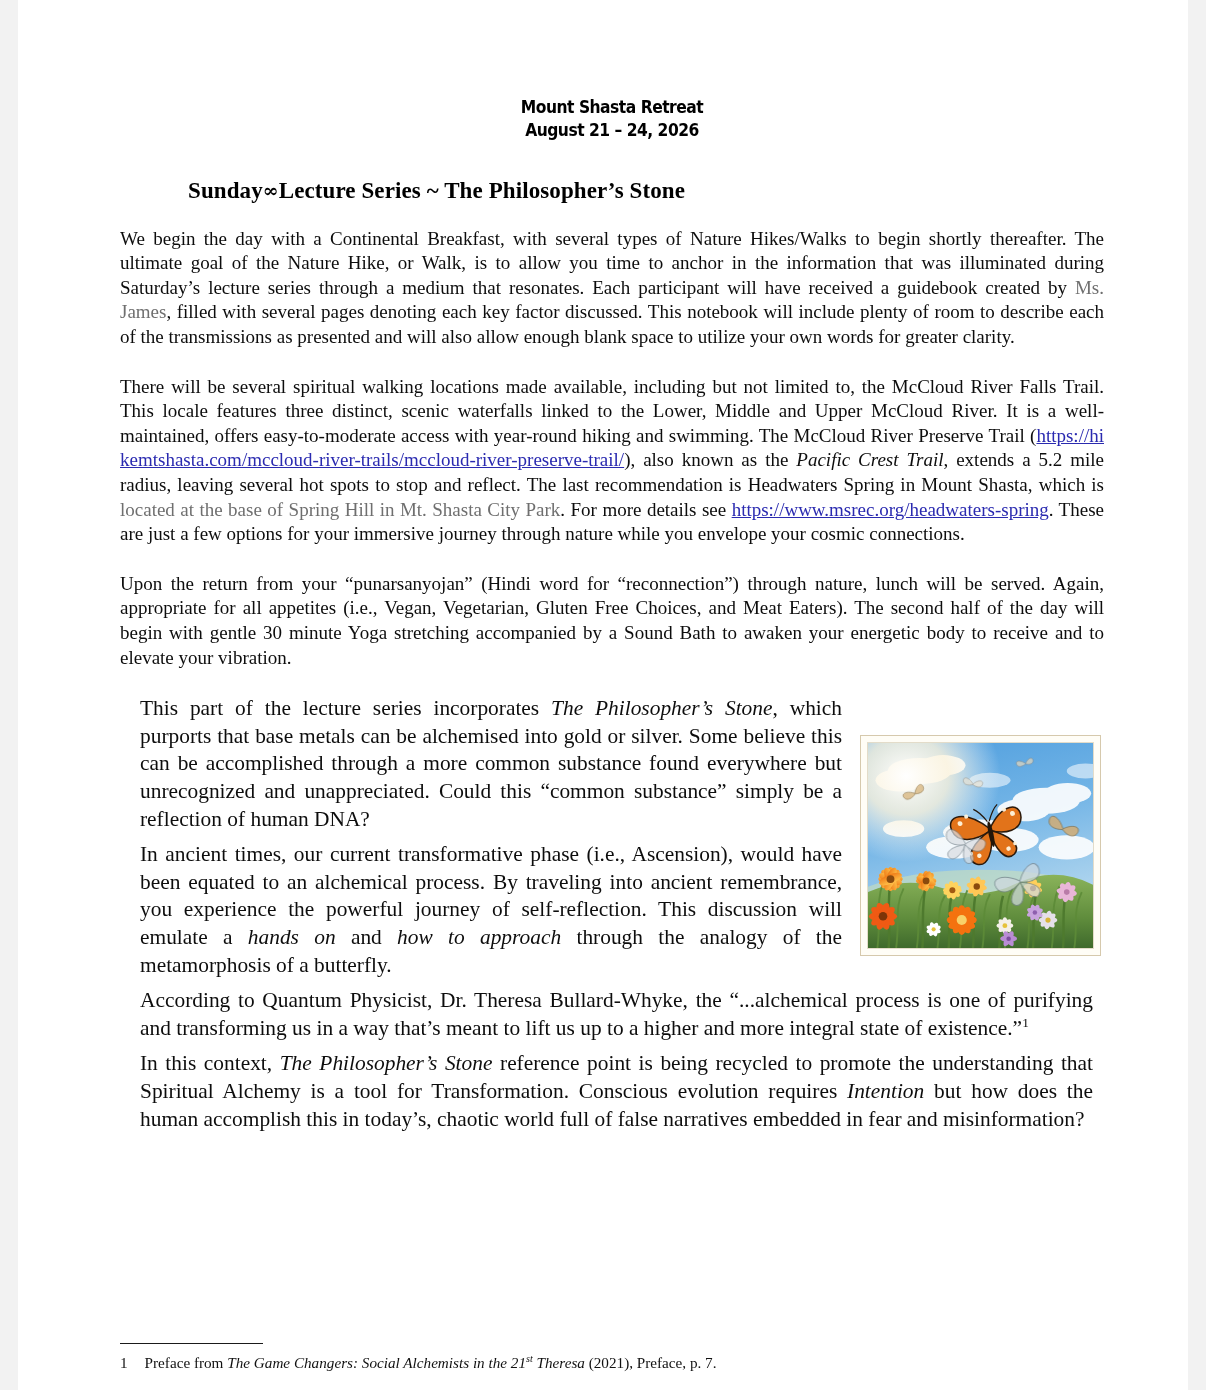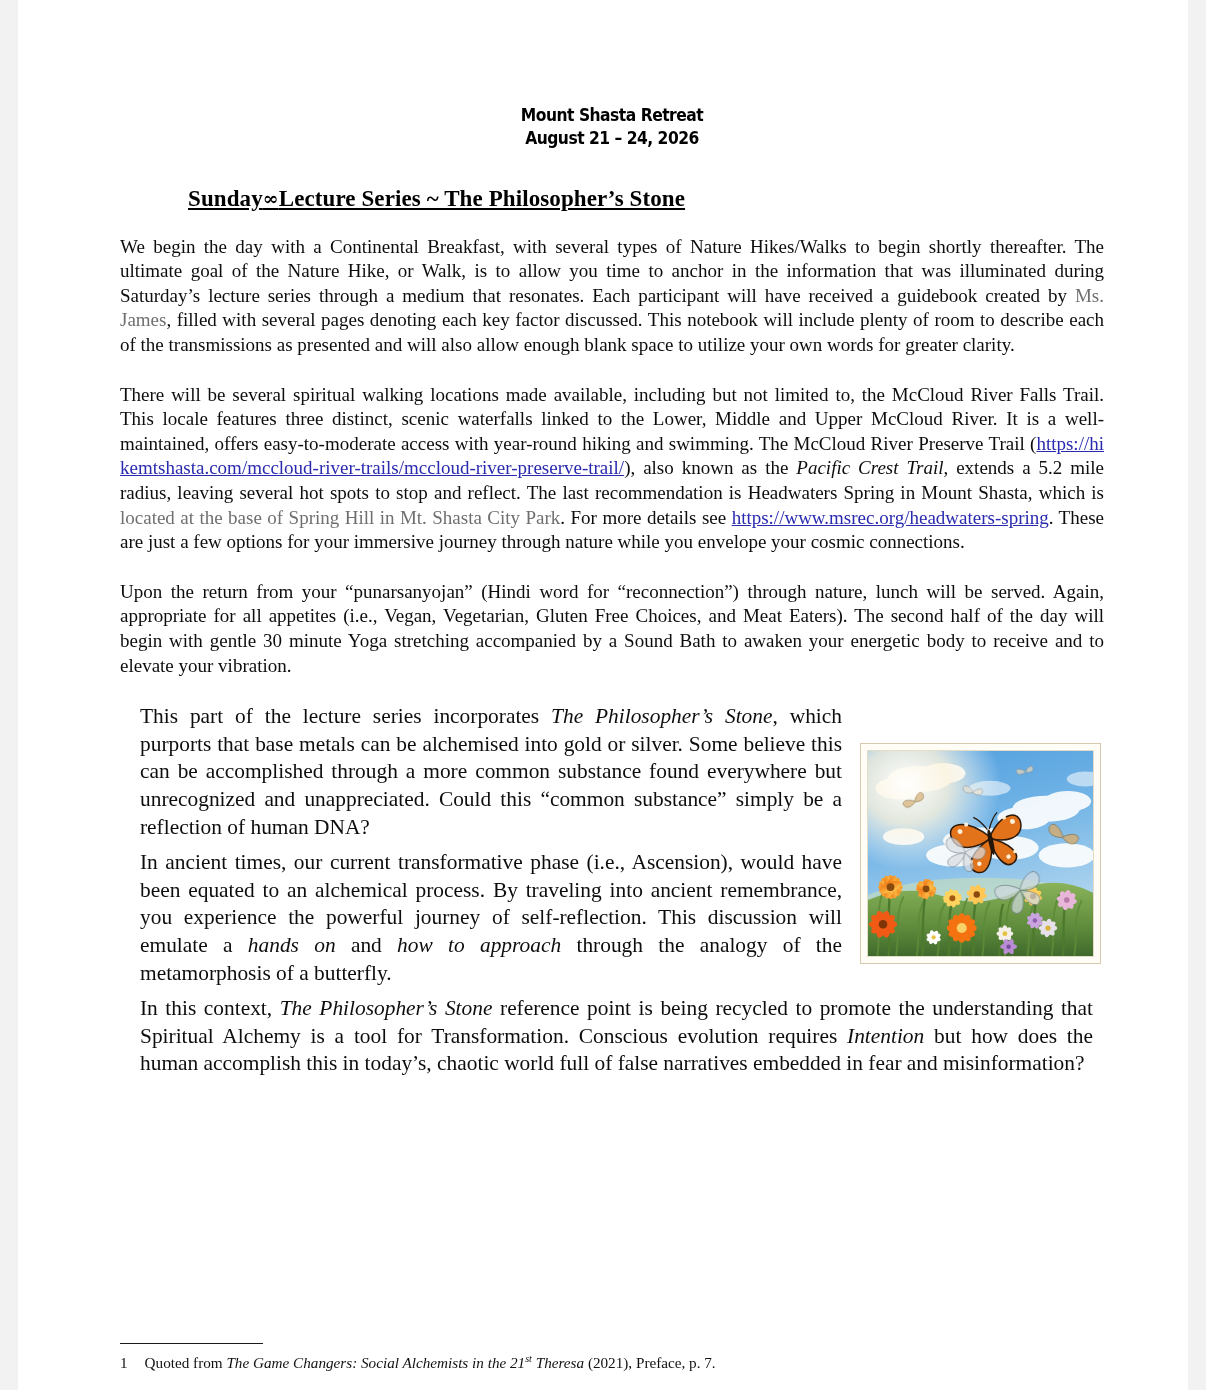--- a/index.html
+++ b/index.html
@@ -22,21 +22,21 @@
     left: 18px;
     top: 0;
     width: 1170px;
     height: 1390px;
     background: #ffffff;
     box-sizing: border-box;
   }
   #page-inner {
     position: absolute;
     left: 0; top: 0; right: 0; bottom: 0;
-    padding: 8px 84px 0 102px;
+    padding: 0 84px 0 102px;
     box-sizing: border-box;
   }
 
   
   .doc-header {
     text-align: center;
     margin-top: 95px;
     line-height: 1.26;
   }
   .doc-header .hdr-line {
@@ -51,21 +51,20 @@
   }
 
   
   .section-title {
     margin-top: 36px;
     margin-left: 68px;
     font-size: 23px;
     font-weight: 700;
     color: #000;
     letter-spacing: 0.1px;
-    text-decoration: underline;
   }
   .section-title .inf {
     font-family: "DejaVu Serif", serif;
     font-weight: 700;
     font-size: 19px;
     vertical-align: 1px;
   }
 
   
   .body-col {
@@ -424,24 +423,25 @@
                 </g>
               </g>
             </svg>
           </div>
         </div>
 
         <p class="lpara"><span>This part of the lecture series incorporates </span><span class="ital">The Philosopher’s Stone</span><span>, which purports that base metals can be alchemised into gold or silver.   Some believe this can be accomplished through a more common substance found everywhere but unrecognized and unappreciated.   Could this “common substance” simply be a reflection of human DNA?</span></p>
 
         <p class="lpara"><span>In ancient times, our current transformative phase (i.e., Ascension), would have been equated to an alchemical process.   By traveling into ancient remembrance, you experience the powerful journey of self-reflection.   This discussion will emulate a </span><span class="ital">hands on</span><span> and </span><span class="ital">how to approach</span><span> through the analogy of the metamorphosis of a butterfly.</span></p>
 
+        <p class="lpara"><span>According to Quantum Physicist, Dr. Theresa Bullard-Whyke, the “...alchemical process is one of purifying and transforming us in a way that’s meant to lift us up to a higher and more integral state of existence.”</span><span class="sup">1</span></p>
 
         <p class="lpara"><span>In this context, </span><span class="ital">The Philosopher’s Stone</span><span> reference point is being recycled to promote the understanding that Spiritual Alchemy is a tool for Transformation.   Conscious evolution requires </span><span class="ital">Intention</span><span> but how does the human accomplish this in today’s, chaotic world full of false narratives embedded in fear and misinformation?</span></p>
 
       </div>
     </div>
   </div>
 
   <div class="footnote-area">
     <div class="footnote-rule"></div>
-    <div class="footnote-text"><span class="fn-num">1</span><span>Quoted from </span><span class="ital">The Game Changers:  Social Alchemists in the 21</span><span class="ital fn-sup">st</span><span class="ital"> Theresa</span><span> (2021), Preface, p. 7.</span></div>
+    <div class="footnote-text"><span class="fn-num">1</span><span>Preface from </span><span class="ital">The Game Changers:  Social Alchemists in the 21</span><span class="ital fn-sup">st</span><span class="ital"> Theresa</span><span> (2021), Preface, p. 7.</span></div>
   </div>
 </div>
 
 </body></html>

